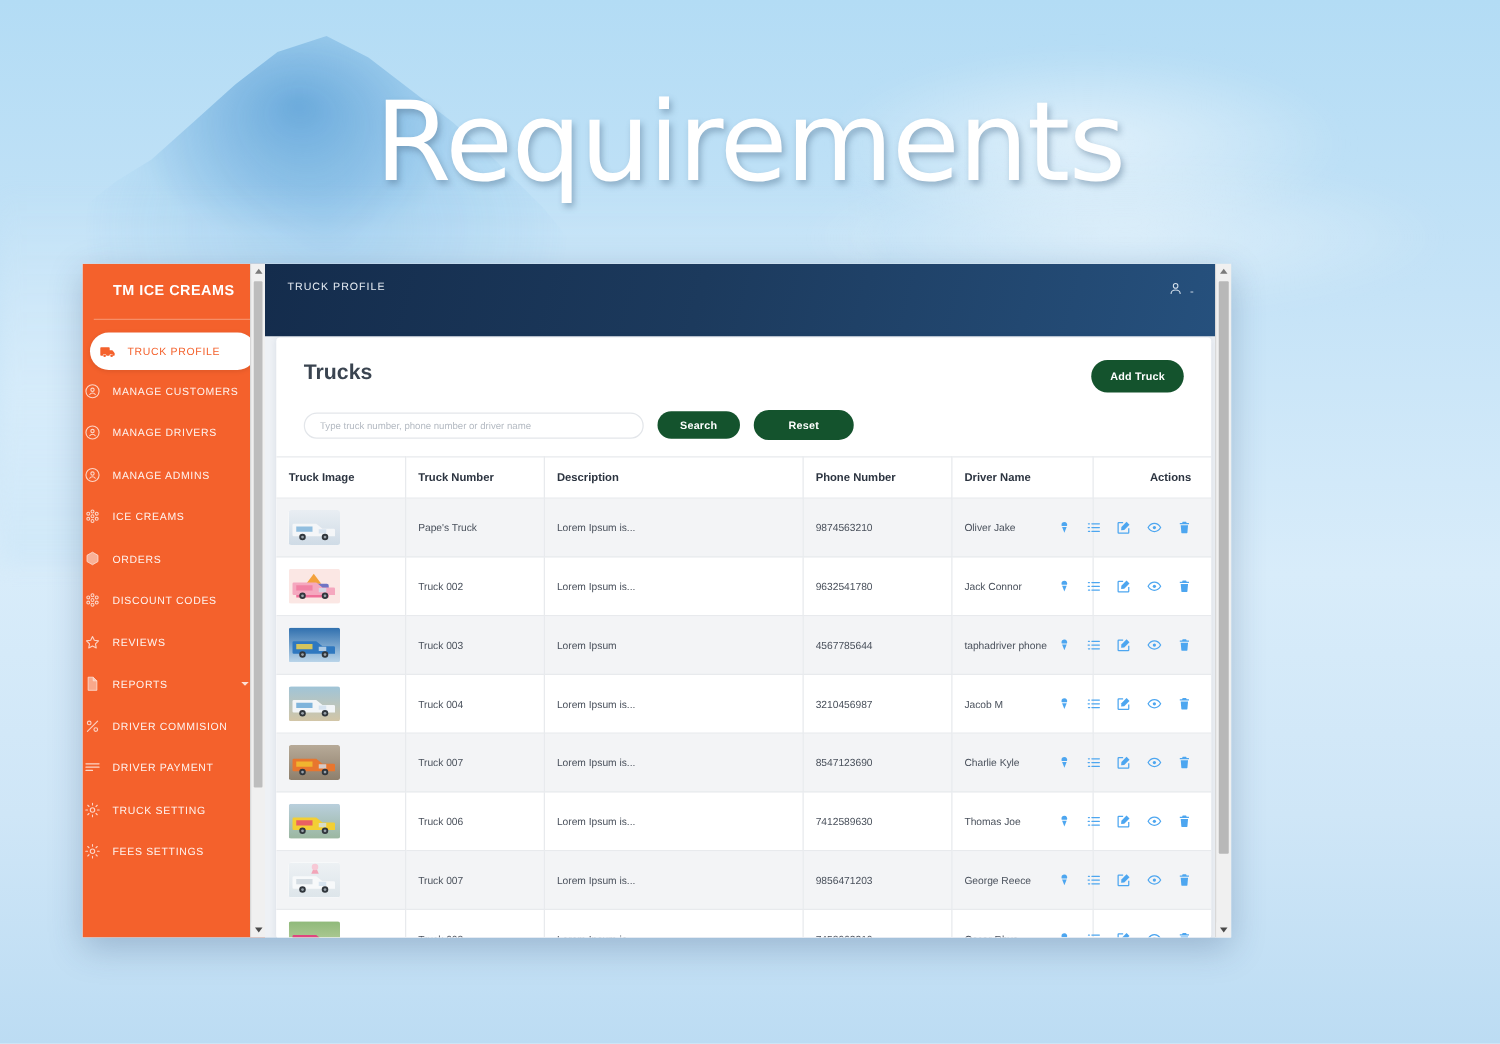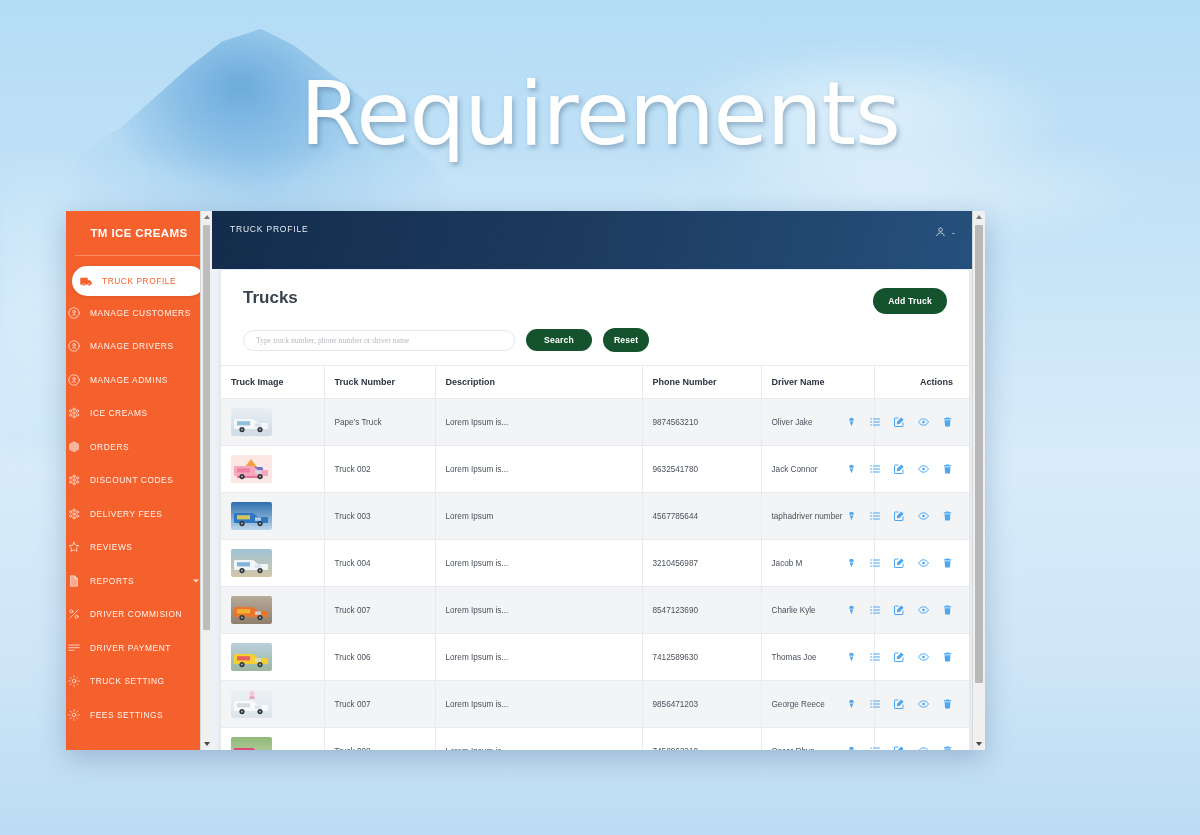--- a/index.html
+++ b/index.html
@@ -186,25 +186,25 @@
   #search-row {
     display: flex; align-items: center; gap: 11px;
     padding: 14px 22px 0 22px;
   }
   #search-input {
     width: 272px; height: 21px;
     border: 1px solid #e3e6ea; border-radius: 11px;
     padding: 0 12px;
     font-size: 7.7px; color: #5a6370;
     outline: none;
-    font-family: Liberation Serif, serif;
+    font-family: Liberation Sans, sans-serif;
   }
   #search-input::placeholder { color: #b4bac2; }
   #search-btn { padding: 6px 18px; }
-  #reset-btn { padding: 7px 11px; }
+  #reset-btn { padding: 7px 28px; }
 
   
   #table-wrap { margin-top: 13px; }
   table { width: 100%; border-collapse: collapse; table-layout: fixed; }
   thead th {
     font-size: 9px; color: #2c3440; font-weight: bold;
     text-align: left;
     padding: 11px 10px;
     border-top: 1px solid #e8eaed;
     border-bottom: 1px solid #e8eaed;
@@ -337,34 +337,20 @@
               <circle cx="12" cy="12" r="2"></circle>
               <circle cx="12" cy="5.5" r="2"></circle>
               <circle cx="12" cy="18.5" r="2"></circle>
               <circle cx="6.2" cy="8.5" r="2"></circle>
               <circle cx="17.8" cy="8.5" r="2"></circle>
               <circle cx="6.2" cy="15.5" r="2"></circle>
               <circle cx="17.8" cy="15.5" r="2"></circle>
             </svg>
           </span>
           <span class="lbl">DISCOUNT CODES</span>
-        </div>
-        <div class="nav-item">
-          <span class="ic">
-            <svg width="14" height="14" viewBox="0 0 24 24" fill="none" stroke="rgba(255,255,255,.9)" stroke-width="1.5" stroke-linecap="round" stroke-linejoin="round">
-              <circle cx="12" cy="12" r="2"></circle>
-              <circle cx="12" cy="5.5" r="2"></circle>
-              <circle cx="12" cy="18.5" r="2"></circle>
-              <circle cx="6.2" cy="8.5" r="2"></circle>
-              <circle cx="17.8" cy="8.5" r="2"></circle>
-              <circle cx="6.2" cy="15.5" r="2"></circle>
-              <circle cx="17.8" cy="15.5" r="2"></circle>
-            </svg>
-          </span>
-          <span class="lbl">DELIVERY FEES</span>
         </div>
         <div class="nav-item">
           <span class="ic">
             <svg width="14" height="14" viewBox="0 0 24 24" fill="none" stroke="rgba(255,255,255,.9)" stroke-width="1.5" stroke-linecap="round" stroke-linejoin="round">
               <path d="M12 3.8l2.5 5.2 5.7.8-4.1 4 1 5.6L12 16.8 6.9 19.4l1-5.6-4.1-4 5.7-.8z"></path>
             </svg>
           </span>
           <span class="lbl">REVIEWS</span>
         </div>
         <div class="nav-item">
@@ -589,21 +575,21 @@
                       <circle cx="11" cy="21.6" r="2.6" fill="#30363c"></circle>
                       <circle cx="11" cy="21.6" r="1.1" fill="#9aa3ab"></circle>
                       <circle cx="29" cy="21.6" r="2.6" fill="#30363c"></circle>
                       <circle cx="29" cy="21.6" r="1.1" fill="#9aa3ab"></circle>
                     </svg>
                   </div>
                 </td>
                 <td class="col-num">Truck 003</td>
                 <td class="col-desc">Lorem Ipsum</td>
                 <td class="col-phone">4567785644</td>
-                <td class="col-driver">taphadriver number</td>
+                <td class="col-driver">taphadriver phone</td>
                 <td>
                   <div class="actions">
                     <span class="act"><svg width="11" height="12" viewBox="0 0 24 24" fill="#4da6f0">
                         <path d="M12 2.5a5 5 0 0 0-5 5c0 .7.15 1.35.42 1.93h9.16A5 5 0 0 0 12 2.5z"></path>
                         <path d="M8 11h8l-4 10z"></path>
                       </svg></span>
                     <span class="act"><svg width="12" height="12" viewBox="0 0 24 24" fill="none" stroke="#4da6f0" stroke-width="2" stroke-linecap="round">
                         <path d="M9 6h12M9 12h12M9 18h12"></path>
                         <path d="M3.5 6h1.5M3 12h2M3.5 18h2"></path>
                       </svg></span>

